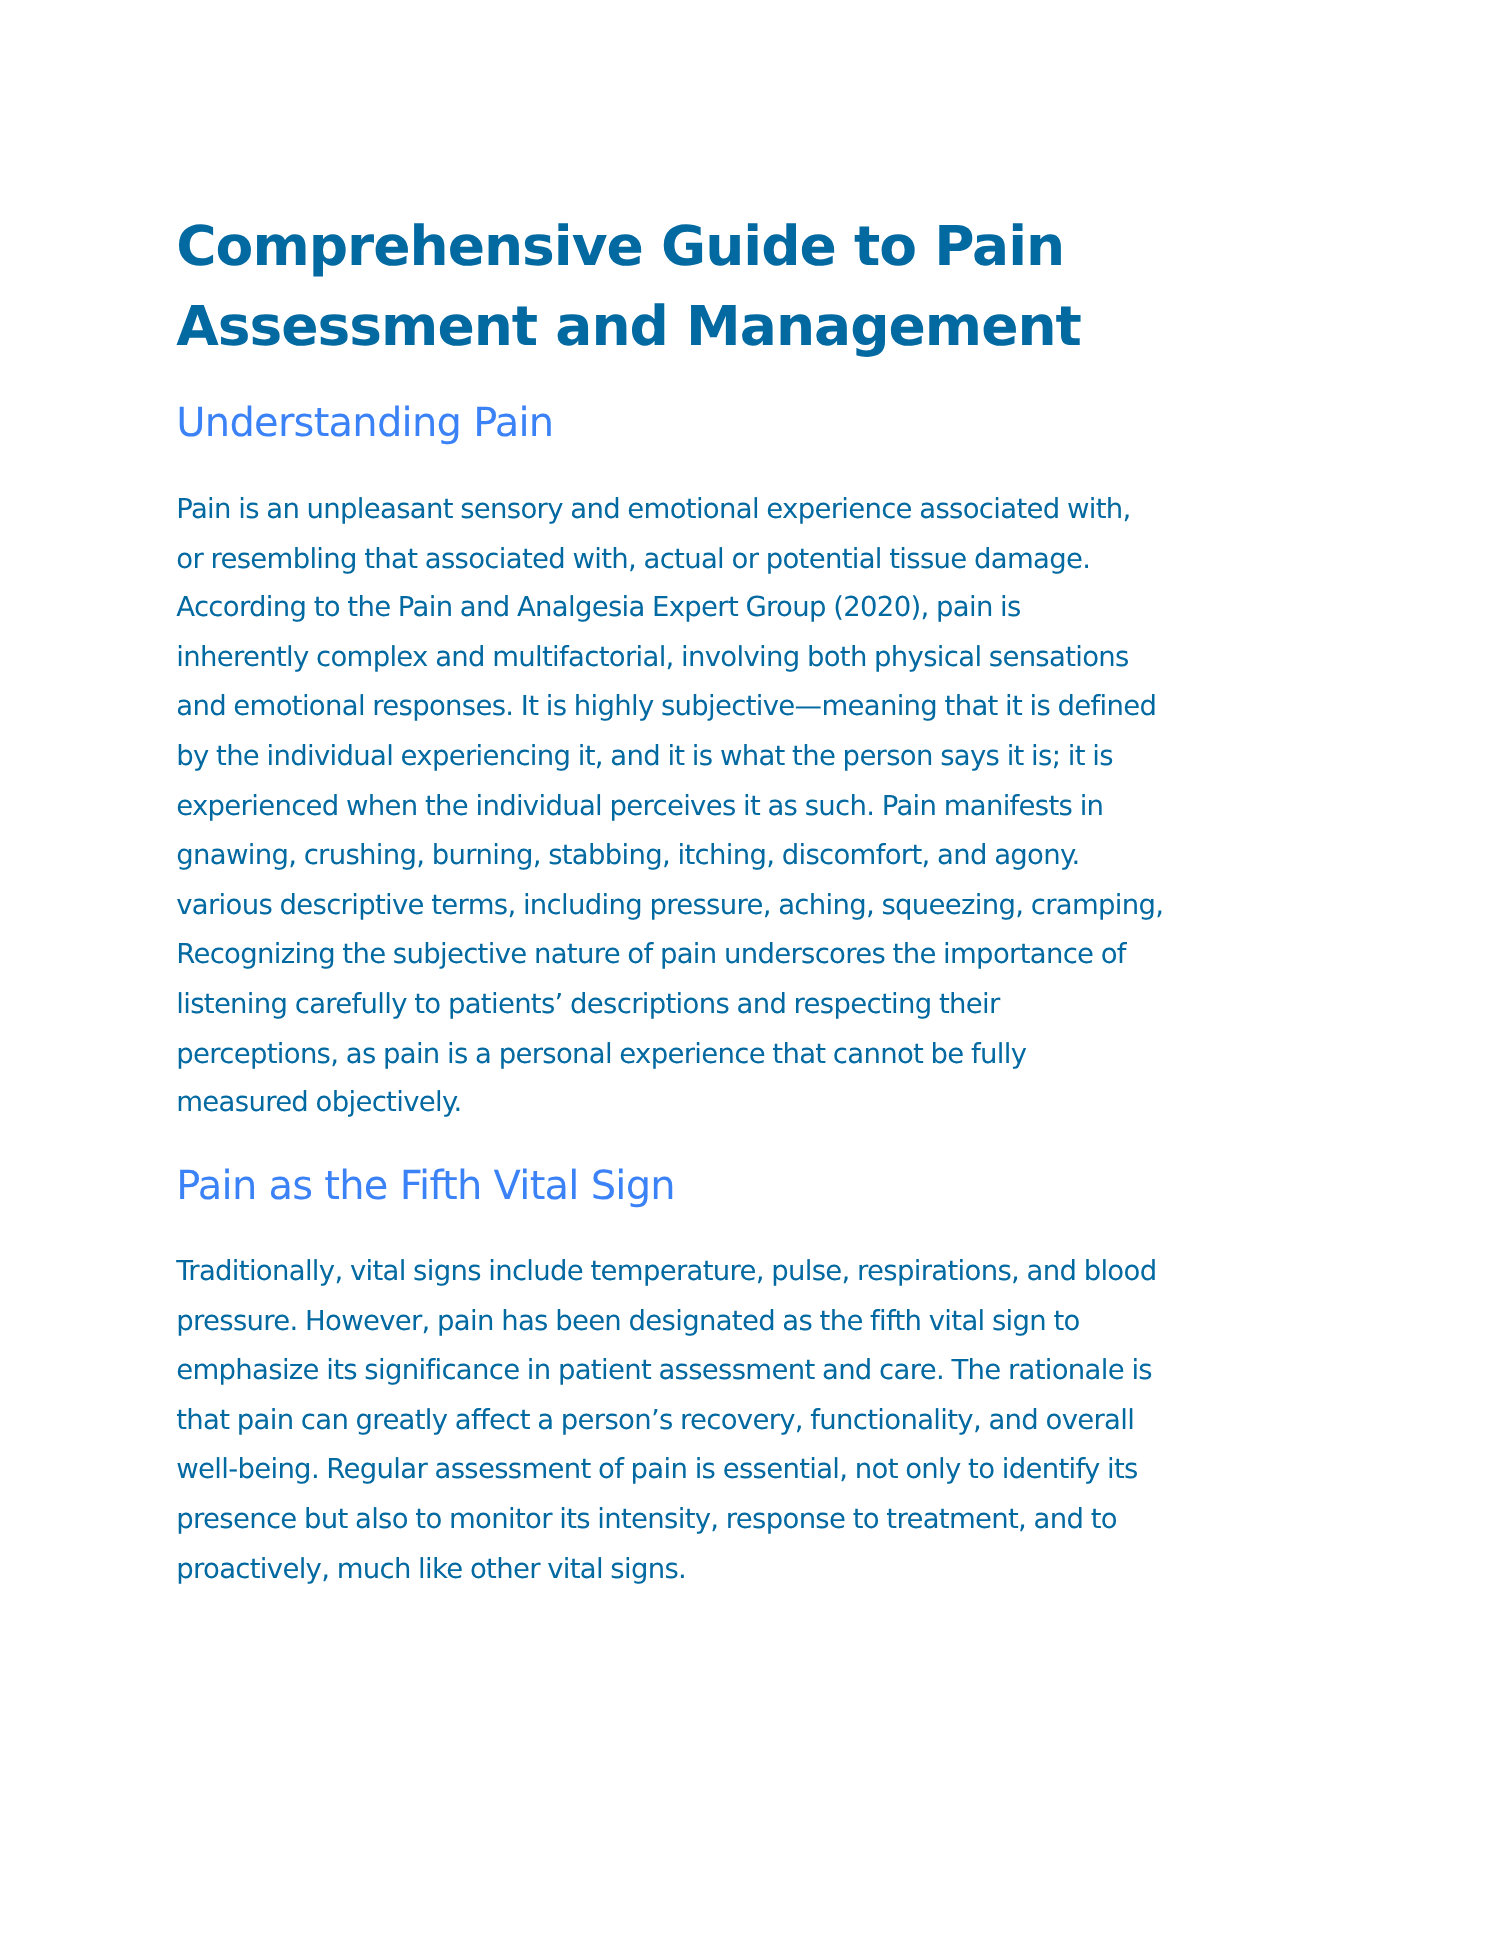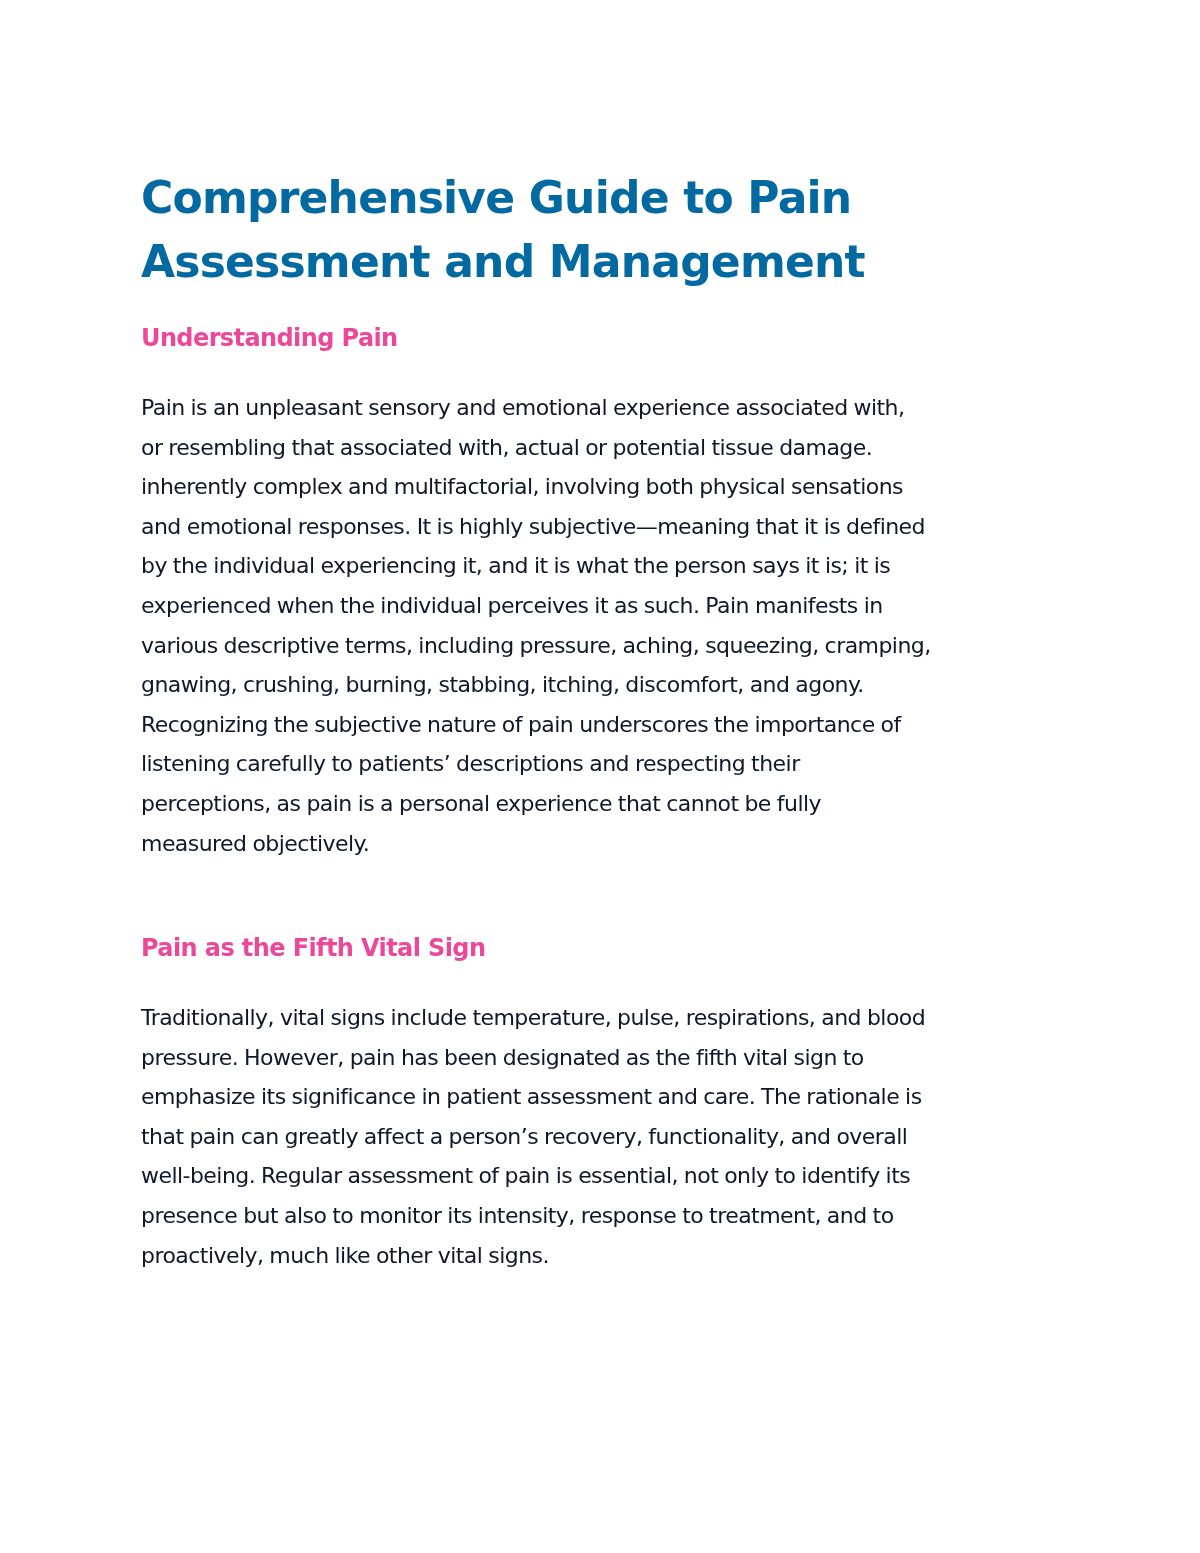--- a/index.html
+++ b/index.html
@@ -30,34 +30,34 @@
       font-weight: bold;
       color: #0369a1;
       letter-spacing: -0.8px;
       white-space: nowrap;
     }
     .doc-title span { display: block; }
     .section-heading {
       position: absolute;
       left: 0;
       margin: 0;
-      font-size: 24px;
+      font-size: 32px;
       line-height: 40px;
-      font-weight: bold;
-      color: #ec4899;
+      font-weight: normal;
+      color: #3b82f6;
       letter-spacing: -0.6px;
       white-space: nowrap;
     }
     .paragraph {
       position: absolute;
       left: 0;
       margin: 0;
       font-size: 22px;
       line-height: 39.6px;
-      color: #0f172a;
+      color: #0369a1;
       letter-spacing: -0.55px;
       word-spacing: -0.5px;
     }
     .paragraph .line {
       display: block;
       white-space: nowrap;
     }
   </style>
 </head>
 <body>
@@ -67,26 +67,27 @@
   <h1 class="doc-title">
     <span>Comprehensive Guide to Pain</span>
     <span>Assessment and Management</span>
   </h1>
 
   <h2 class="section-heading" style="top:318px;">Understanding Pain</h2>
 
   <p class="paragraph" style="top:388px;">
     <span class="line">Pain is an unpleasant sensory and emotional experience associated with,</span>
     <span class="line">or resembling that associated with, actual or potential tissue damage.</span>
+    <span class="line">According to the Pain and Analgesia Expert Group (2020), pain is</span>
     <span class="line">inherently complex and multifactorial, involving both physical sensations</span>
     <span class="line">and emotional responses. It is highly subjective—meaning that it is defined</span>
     <span class="line">by the individual experiencing it, and it is what the person says it is; it is</span>
     <span class="line">experienced when the individual perceives it as such. Pain manifests in</span>
+    <span class="line">gnawing, crushing, burning, stabbing, itching, discomfort, and agony.</span>
     <span class="line">various descriptive terms, including pressure, aching, squeezing, cramping,</span>
-    <span class="line">gnawing, crushing, burning, stabbing, itching, discomfort, and agony.</span>
     <span class="line">Recognizing the subjective nature of pain underscores the importance of</span>
     <span class="line">listening carefully to patients’ descriptions and respecting their</span>
     <span class="line">perceptions, as pain is a personal experience that cannot be fully</span>
     <span class="line">measured objectively.</span>
   </p>
 
   <h2 class="section-heading" style="top:928px;">Pain as the Fifth Vital Sign</h2>
 
   <p class="paragraph" style="top:998px;">
     <span class="line">Traditionally, vital signs include temperature, pulse, respirations, and blood</span>

